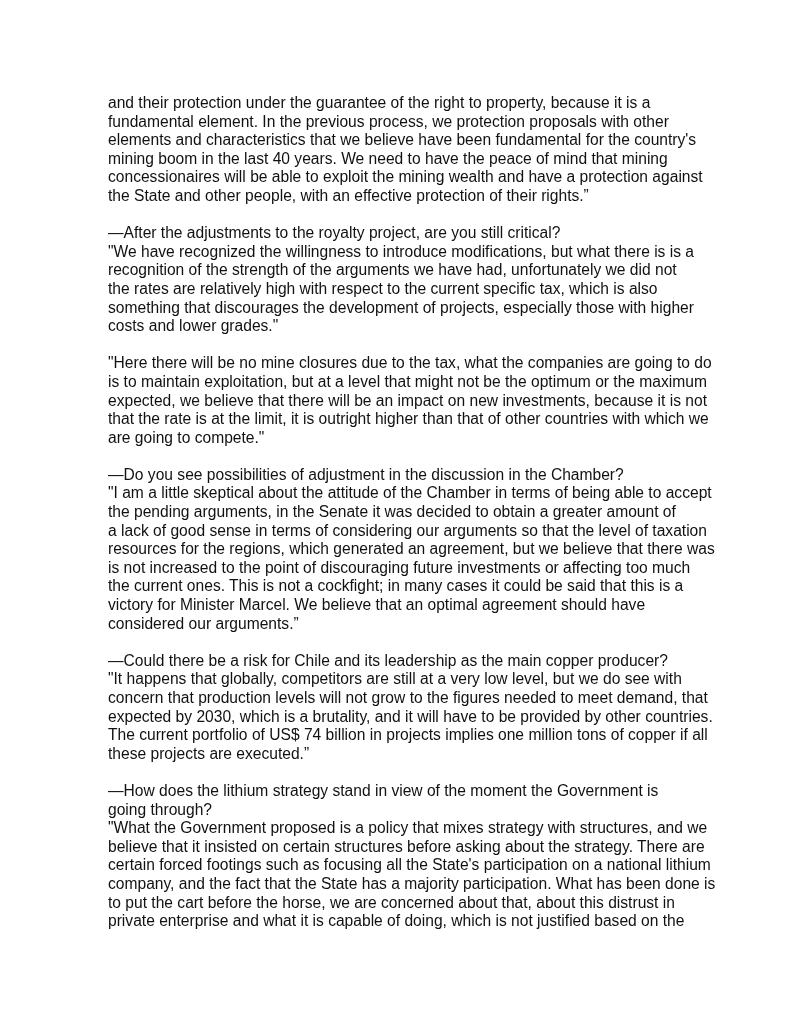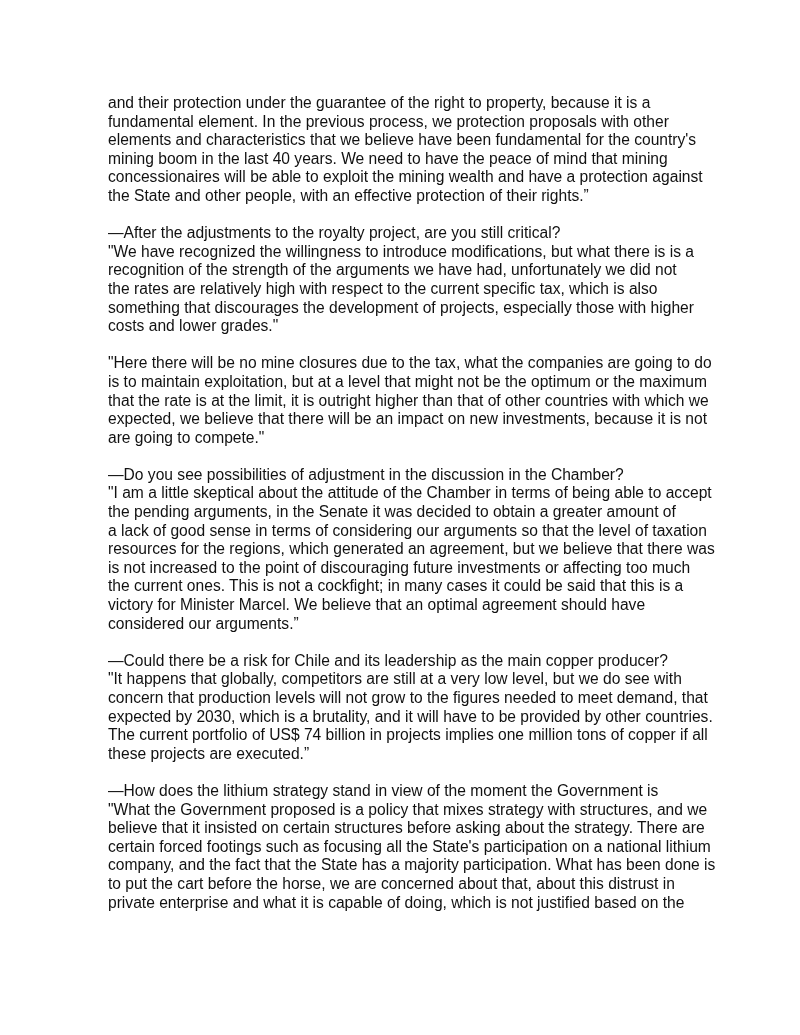--- a/index.html
+++ b/index.html
@@ -60,22 +60,22 @@
     <span class="line">recognition of the strength of the arguments we have had, unfortunately we did not</span>
     <span class="line">the rates are relatively high with respect to the current specific tax, which is also</span>
     <span class="line">something that discourages the development of projects, especially those with higher</span>
     <span class="line">costs and lower grades."</span>
   </div>
   <span class="gap"></span>
 
   <div>
     <span class="line">"Here there will be no mine closures due to the tax, what the companies are going to do</span>
     <span class="line">is to maintain exploitation, but at a level that might not be the optimum or the maximum</span>
+    <span class="line">expected, we believe that there will be an impact on new investments, because it is not</span>
     <span class="line">that the rate is at the limit, it is outright higher than that of other countries with which we</span>
-    <span class="line">expected, we believe that there will be an impact on new investments, because it is not</span>
     <span class="line">are going to compete."</span>
   </div>
   <span class="gap"></span>
 
   <div class="q">
     <span class="line">—Do you see possibilities of adjustment in the discussion in the Chamber?</span>
   </div>
 
   <div>
     <span class="line">"I am a little skeptical about the attitude of the Chamber in terms of being able to accept</span>
@@ -97,20 +97,21 @@
     <span class="line">"It happens that globally, competitors are still at a very low level, but we do see with</span>
     <span class="line">concern that production levels will not grow to the figures needed to meet demand, that</span>
     <span class="line">expected by 2030, which is a brutality, and it will have to be provided by other countries.</span>
     <span class="line">The current portfolio of US$ 74 billion in projects implies one million tons of copper if all</span>
     <span class="line">these projects are executed.”</span>
   </div>
   <span class="gap"></span>
 
   <div class="q">
     <span class="line">—How does the lithium strategy stand in view of the moment the Government is</span>
+    <span class="line">going through?</span>
   </div>
 
   <div>
     <span class="line">"What the Government proposed is a policy that mixes strategy with structures, and we</span>
     <span class="line">believe that it insisted on certain structures before asking about the strategy. There are</span>
     <span class="line">certain forced footings such as focusing all the State's participation on a national lithium</span>
     <span class="line">company, and the fact that the State has a majority participation. What has been done is</span>
     <span class="line">to put the cart before the horse, we are concerned about that, about this distrust in</span>
     <span class="line">private enterprise and what it is capable of doing, which is not justified based on the</span>
   </div>

